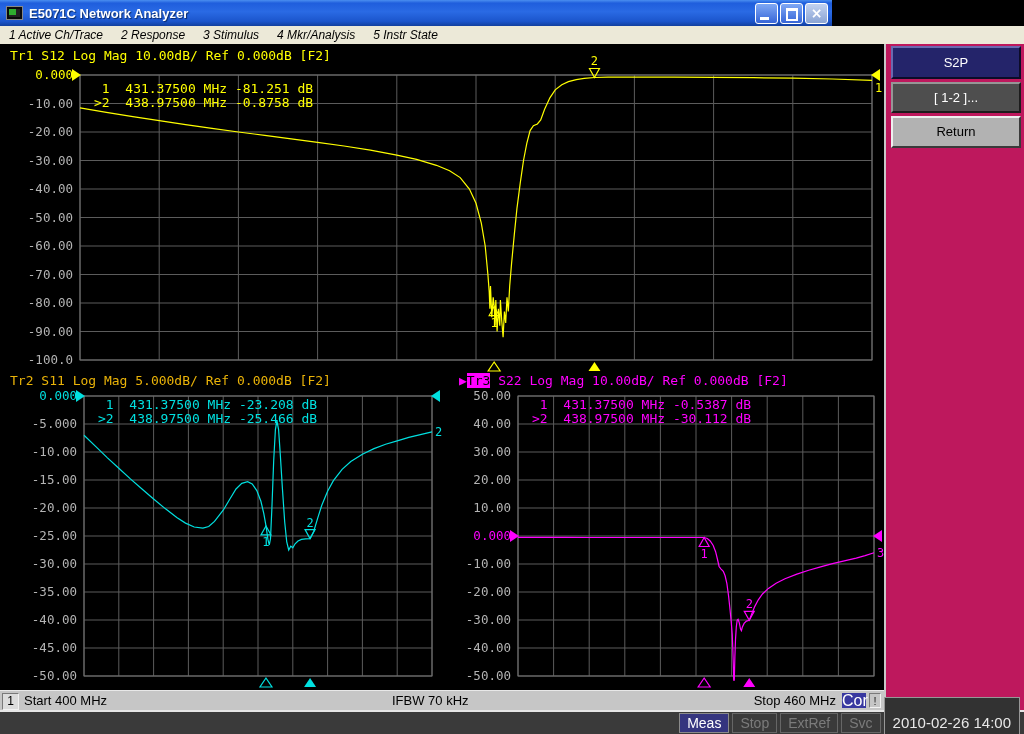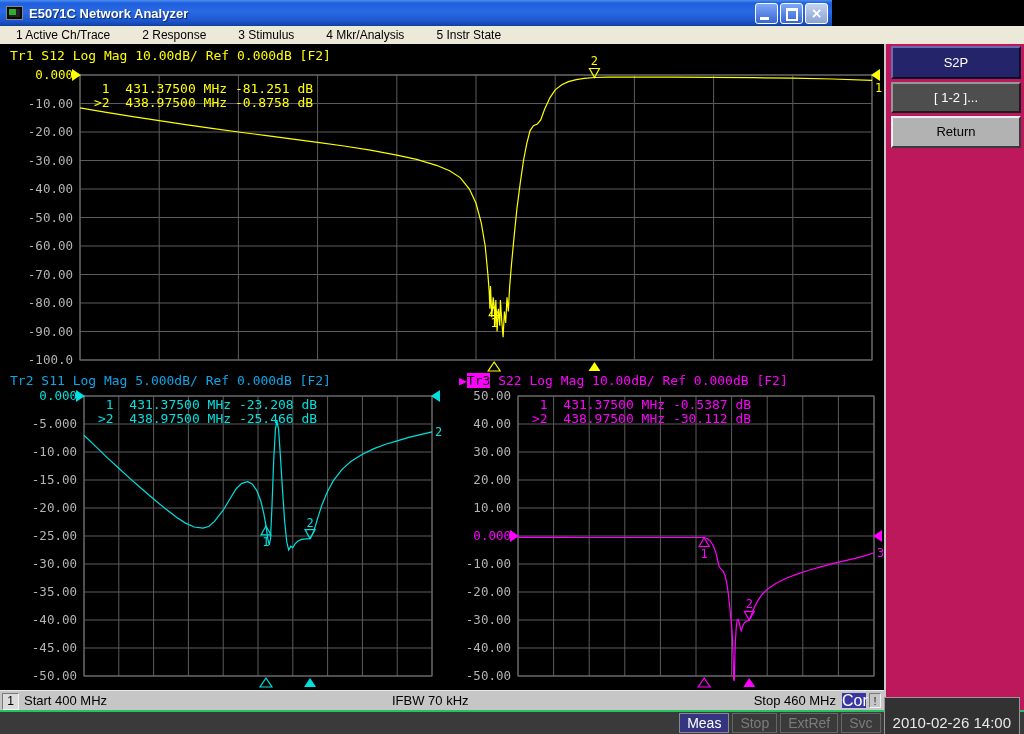--- a/index.html
+++ b/index.html
@@ -17,21 +17,21 @@
   .winbtn{width:21px;height:19px;border:1px solid #fff;border-radius:3px;
     background:linear-gradient(180deg,#7fa8f4,#3766d8);position:relative;}
   .winbtn.close{background:linear-gradient(180deg,#c2d2f0,#8aa4d4);}
   .winbtn .mingl{position:absolute;left:4px;bottom:3px;width:9px;height:3px;background:#fff;}
   .winbtn .restgl{position:absolute;left:5px;top:4px;width:8px;height:8px;border:2px solid #fff;border-top-width:3px;background:transparent;}
   .winbtn .closegl{position:absolute;left:0;top:0;width:100%;height:100%;color:#fff;font-size:14px;
     font-weight:bold;text-align:center;line-height:18px;font-family:"DejaVu Sans",sans-serif;}
   
   .menubar{position:absolute;left:0;top:26px;width:1024px;height:18px;background:#ece9d8;
     border-bottom:1px solid #aca899;display:flex;align-items:center;font-size:12px;color:#000;}
-  .menuitem{padding:0 16px;white-space:nowrap;}
+  .menuitem{padding:0 9px;white-space:nowrap;font-style:italic;}
   
   .display-bg{position:absolute;left:0;top:44px;width:884px;height:646px;background:#000;}
   .chart{position:absolute;background:transparent;}
   .c0{left:0;top:44px;width:772px;height:328px;}
   .c1{left:0;top:372px;width:444px;height:318px;}
   .c2{left:440px;top:372px;width:444px;height:318px;}
   .chart svg{position:absolute;left:0;top:0;}
   .chart-header{position:absolute;font-family:"DejaVu Sans Mono",monospace;font-size:13px;
     white-space:pre;z-index:3;}
   .c0 .chart-header{left:10px;top:4px;}
@@ -64,21 +64,21 @@
   .st-start{position:absolute;left:24px;top:2px;}
   .st-ifbw{position:absolute;left:392px;top:2px;}
   .st-stop{position:absolute;right:48px;top:2px;}
   .st-cor{position:absolute;left:842px;top:2px;width:24px;height:15px;background:#3838a0;
     color:#fff;font-size:16px;text-align:center;line-height:15px;}
   .st-alert{position:absolute;left:869px;top:2px;width:12px;height:15px;background:#c6c6c6;
     border:1px solid;border-color:#7a7a7a #f2f2f2 #f2f2f2 #7a7a7a;color:#222;font-size:11px;
     text-align:center;line-height:14px;box-sizing:border-box;}
   
   .instrbar{position:absolute;left:0;top:710px;width:1024px;height:24px;background:#3a3a3a;
-    border-top:2px solid #22c55e;box-sizing:border-box;display:flex;justify-content:flex-end;
+    border-top:2px solid #e5e5e5;box-sizing:border-box;display:flex;justify-content:flex-end;
     align-items:center;gap:3px;padding-right:4px;font-size:14px;}
   .ib-cell{padding:0 7px;height:18px;line-height:18px;border:1px solid #8a8a8a;}
   .ib-meas{background:#35357f;color:#fff;}
   .ib-dis{background:#3a3a3a;color:#7b7b7b;border-color:#666;}
   .ib-date{background:#323232;color:#e8e8e8;font-size:15px;border-color:#979797;padding:16px 8px;}
 </style>
 </head>
 <body>
 
 <div class="screen">
@@ -154,21 +154,21 @@
         <text x="494.15000000000003" y="282.56535" text-anchor="middle" font-size="12" font-family="DejaVu Sans Mono, monospace" fill="#ffff00">1</text>
         <polygon points="494.15000000000003,318 488.15000000000003,327 500.15000000000003,327" fill="none" stroke="#ffff00" stroke-width="1.2"></polygon>
         <polygon points="594.4700000000004,33.49603 589.4700000000004,24.496029999999998 599.4700000000004,24.496029999999998" fill="none" stroke="#ffff00" stroke-width="1.2"></polygon>
         <text x="594.4700000000004" y="21.496029999999998" text-anchor="middle" font-size="12" font-family="DejaVu Sans Mono, monospace" fill="#ffff00">2</text>
         <polygon points="594.4700000000004,318 588.4700000000004,327 600.4700000000004,327" fill="#ffff00"></polygon>
         <text x="875" y="48.415" font-size="12" font-family="DejaVu Sans Mono, monospace" fill="#ffff00">1</text>
       </svg>
   </div>
 
   <div class="chart c1" id="chartblock1">
-    <div class="chart-header" style="color: #0ea5e9;"><span class="hdr-trace">Tr2</span> <span>S11</span> <span>Log Mag 5.000dB/ Ref 0.000dB [F2]</span></div>
+    <div class="chart-header" style="color: #eab308;"><span class="hdr-trace">Tr2</span> <span>S11</span> <span>Log Mag 5.000dB/ Ref 0.000dB [F2]</span></div>
     <div class="readout" style="color: rgb(0, 224, 224);"><div> 1  431.37500 MHz -23.208 dB</div><div>&gt;2  438.97500 MHz -25.466 dB</div></div>
     <svg id="svg1" width="444" height="318" viewBox="0 0 444 318">
         <line x1="84" y1="24" x2="432" y2="24" stroke="#5c5c5c" stroke-width="1"></line>
         <line x1="84" y1="24" x2="84" y2="304" stroke="#5c5c5c" stroke-width="1"></line>
         <text x="77" y="28" text-anchor="end" font-size="12.5" font-family="DejaVu Sans Mono, monospace" fill="#00e0e0">0.000</text>
         <line x1="84" y1="52" x2="432" y2="52" stroke="#5c5c5c" stroke-width="1"></line>
         <line x1="118.8" y1="24" x2="118.8" y2="304" stroke="#5c5c5c" stroke-width="1"></line>
         <text x="77" y="56" text-anchor="end" font-size="12.5" font-family="DejaVu Sans Mono, monospace" fill="#b4b4b4">-5.000</text>
         <line x1="84" y1="80" x2="432" y2="80" stroke="#5c5c5c" stroke-width="1"></line>
         <line x1="153.6" y1="24" x2="153.6" y2="304" stroke="#5c5c5c" stroke-width="1"></line>

